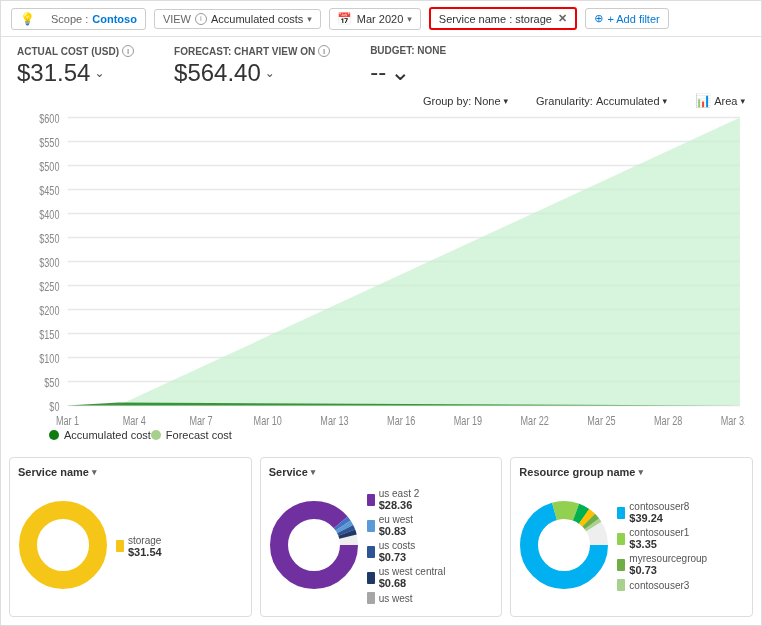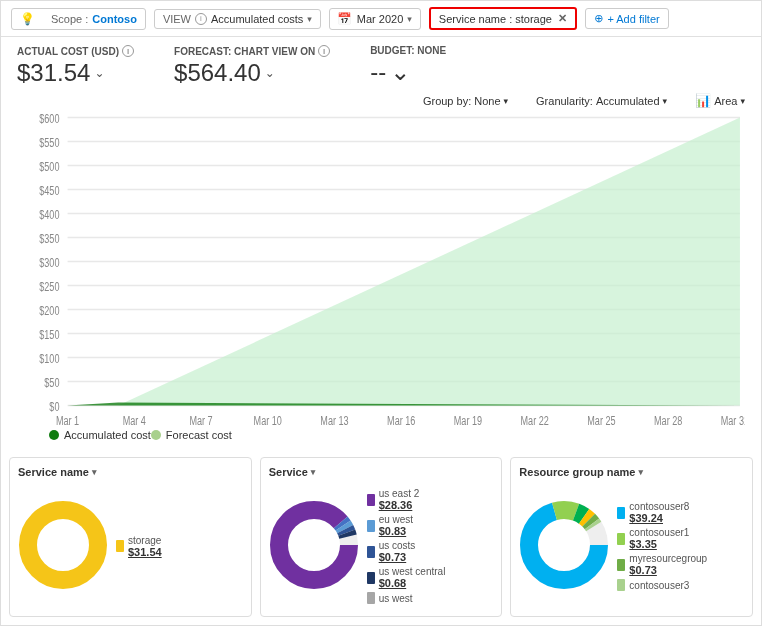--- a/index.html
+++ b/index.html
@@ -47,21 +47,21 @@
     
     .cards-row { display: flex; gap: 8px; padding: 8px 8px 8px; flex-shrink: 0; }
     .card { flex: 1; border: 1px solid #ddd; border-radius: 4px; background: #fff; padding: 8px; min-height: 160px; display: flex; flex-direction: column; }
     .card-header { display: flex; align-items: center; gap: 3px; font-size: 11px; color: #333; font-weight: 600; margin-bottom: 6px; cursor: pointer; }
     .card-body { display: flex; flex: 1; gap: 8px; align-items: center; }
     .donut-container { flex-shrink: 0; }
     .legend-list { flex: 1; display: flex; flex-direction: column; gap: 3px; font-size: 10px; overflow: hidden; }
     .legend-row { display: flex; align-items: center; gap: 4px; }
     .legend-color-bar { width: 8px; height: 12px; border-radius: 1px; flex-shrink: 0; }
     .legend-text { color: #555; font-size: 10px; }
-    .legend-amount { font-weight: 600; font-size: 11px; color: #333; text-decoration: underline; }
+    .legend-amount { font-weight: 600; font-size: 11px; color: #333; }
   </style>
 </head>
 <body>
 
 <div class="main-container">
 
   <div class="toolbar">
     <div class="scope-btn">
       <span class="lightbulb">💡</span>
       <span class="scope-label">Scope :</span>

